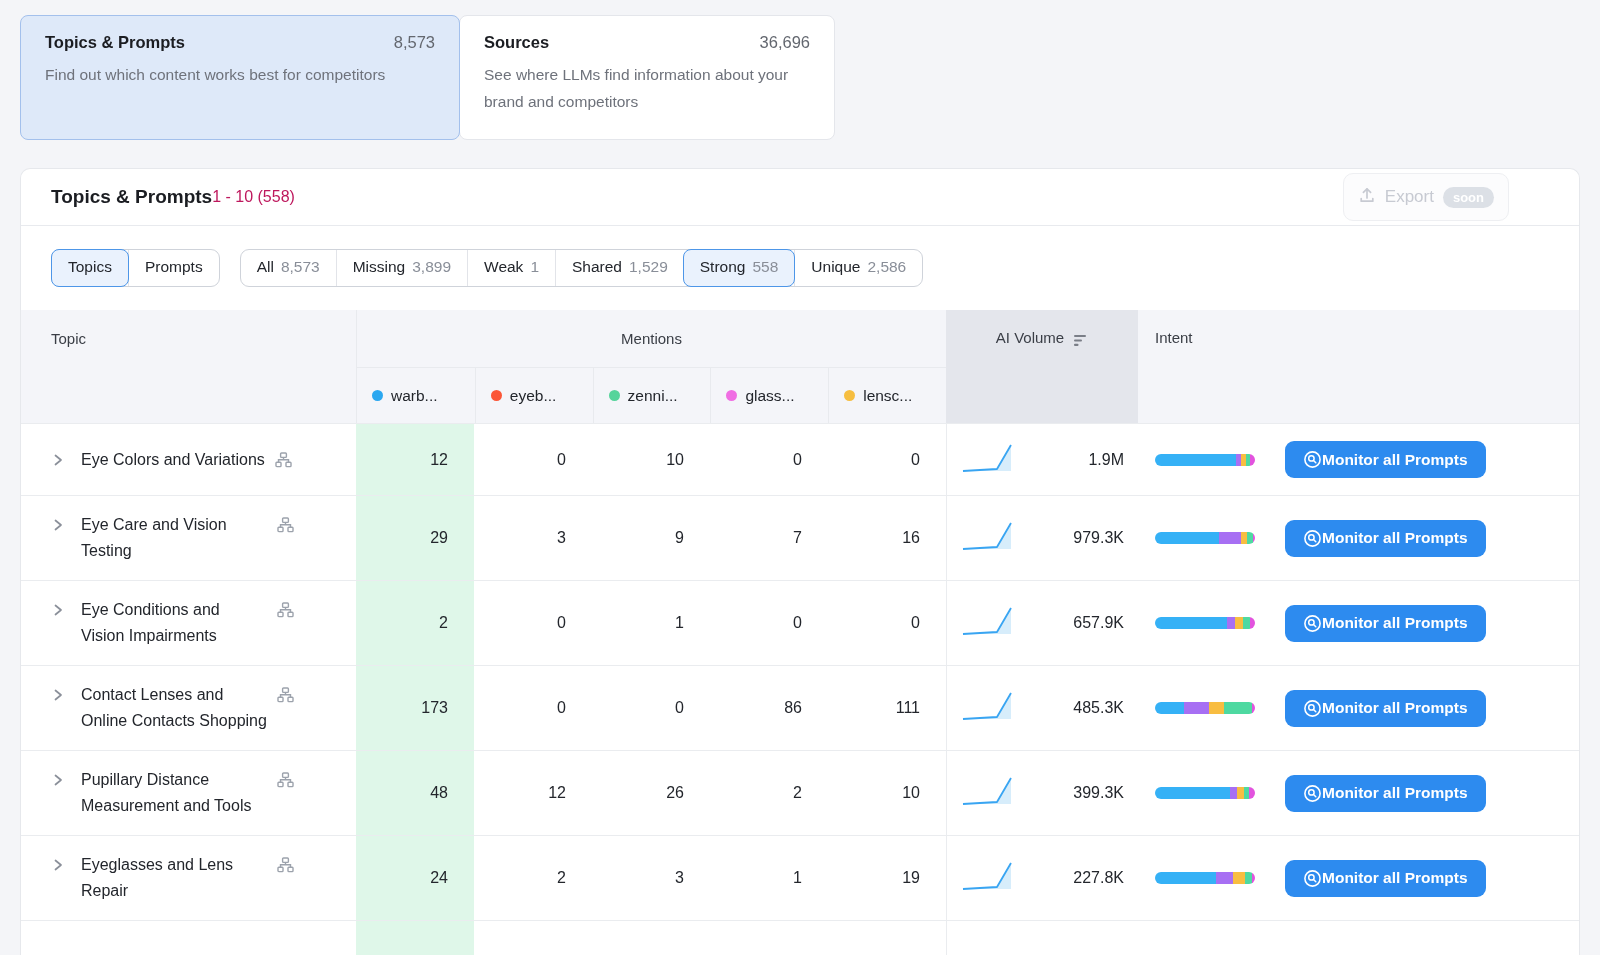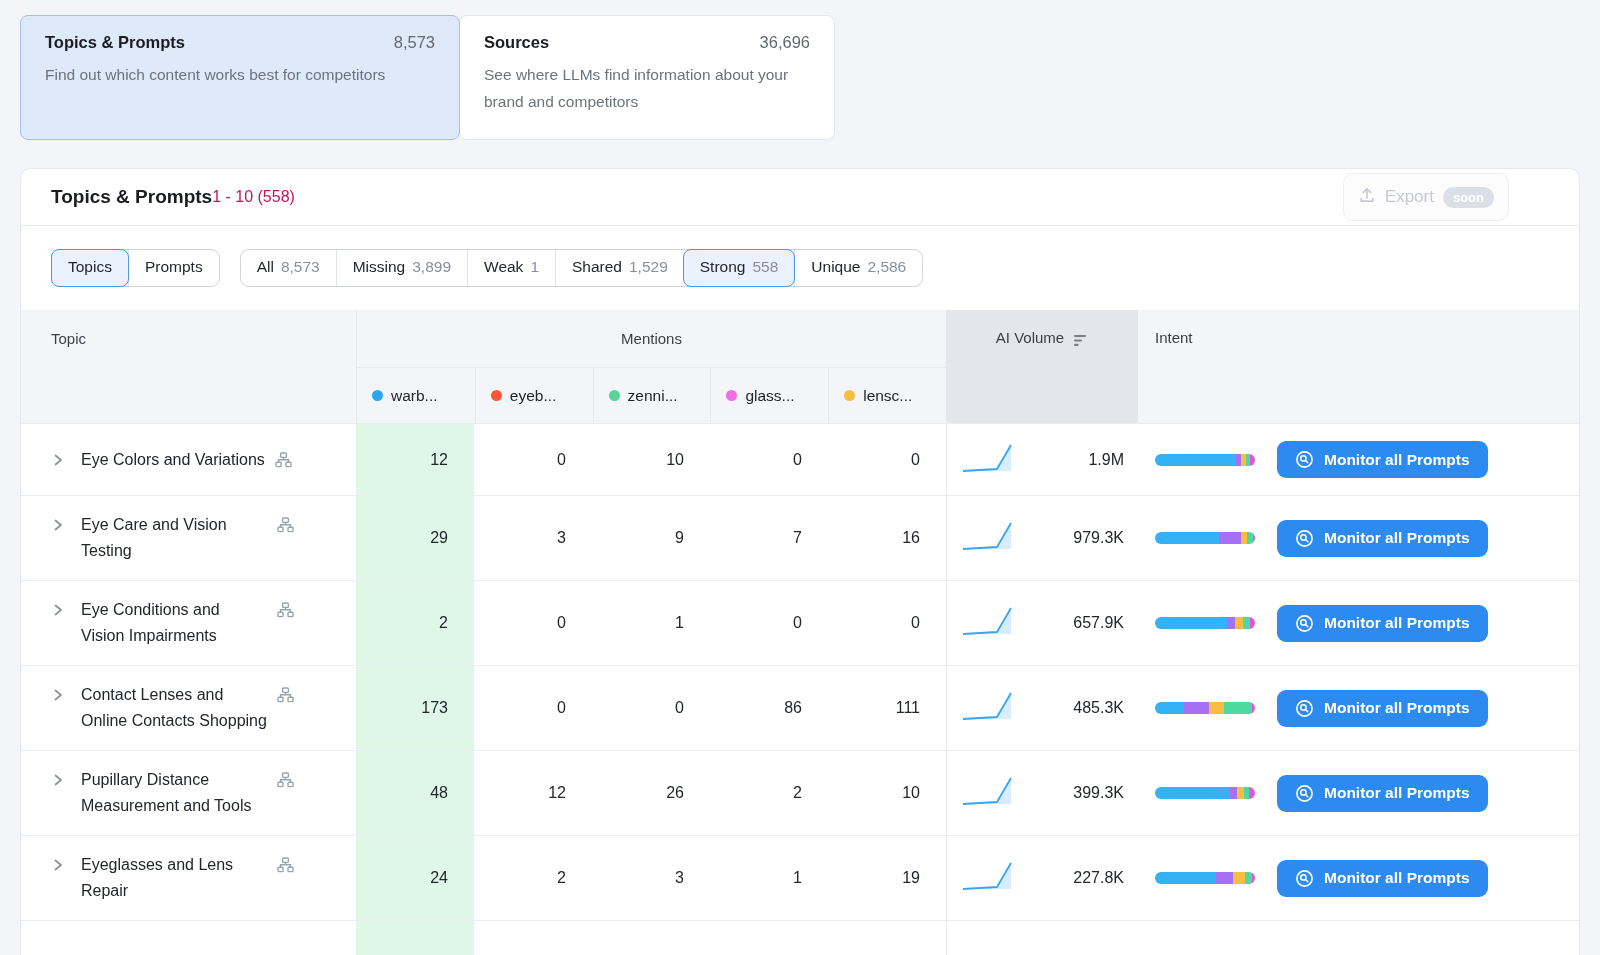--- a/index.html
+++ b/index.html
@@ -68,21 +68,21 @@
   .sitemap { flex:none; margin:5px 0 0 10px; }
   .m-cell { font-size:16px; padding-right:26px; align-self:stretch;
     display:flex; align-items:center; justify-content:flex-end; }
   .m-cell.green { background:#DFF7E9; }
   .ai-cell { align-self:stretch; display:flex; align-items:center;
     border-left:1px solid #EAECEF; padding:0 14px 0 14px; }
   .ai-val { margin-left:auto; font-size:16px; color:#23262C; }
   .intent-cell { display:flex; align-items:center; padding-left:17px; }
   .intent-bar { width:100px; height:12px; border-radius:6px; overflow:hidden; display:flex; flex:none; }
   .intent-bar .seg { height:100%; }
-  .monitor-btn { margin-left:22px; height:37px; display:flex; align-items:center; gap:10px;
+  .monitor-btn { margin-left:30px; height:37px; display:flex; align-items:center; 
     background:#2D8BEF; color:#fff; border:none; border-radius:9px; padding:0 18px;
     font-family:inherit; font-size:15.5px; font-weight:700; cursor:pointer; white-space:nowrap; }
 
   .partial-row { display:grid; grid-template-columns:335px 118px 472px 192px 1fr; height:40px;
     border-top:1px solid #EAECEF; }
   .partial-row .green { background:#DFF7E9; }
   .partial-row .ai-border { border-left:1px solid #EAECEF; }
 </style>
 </head>
 <body>

